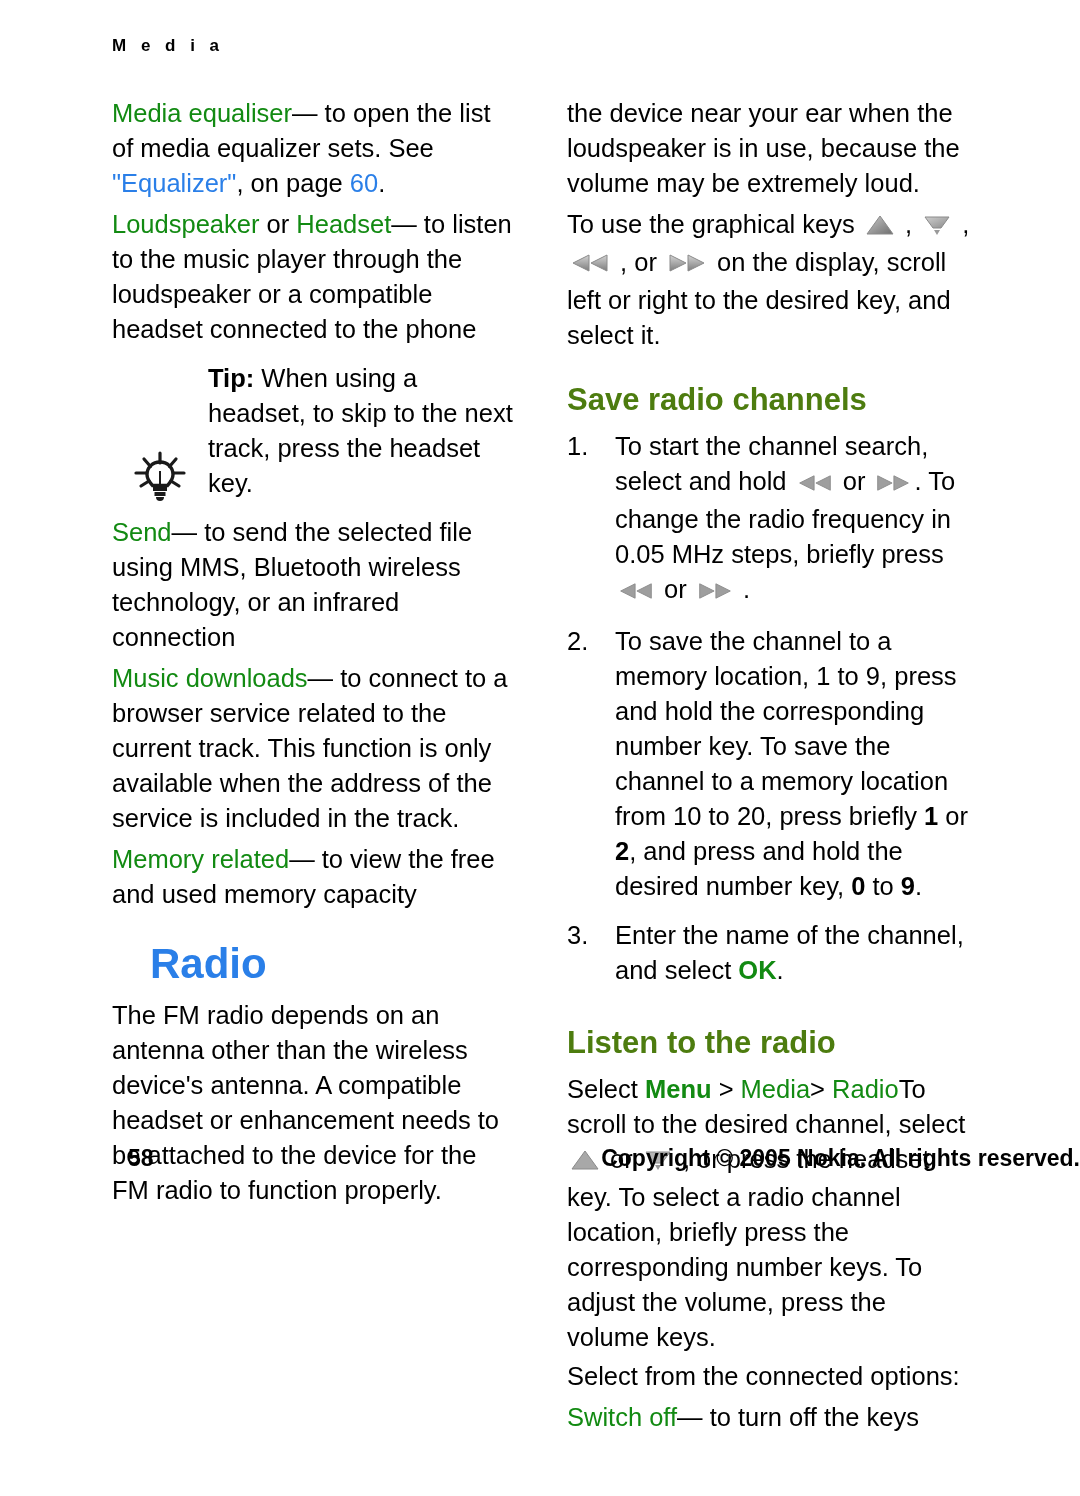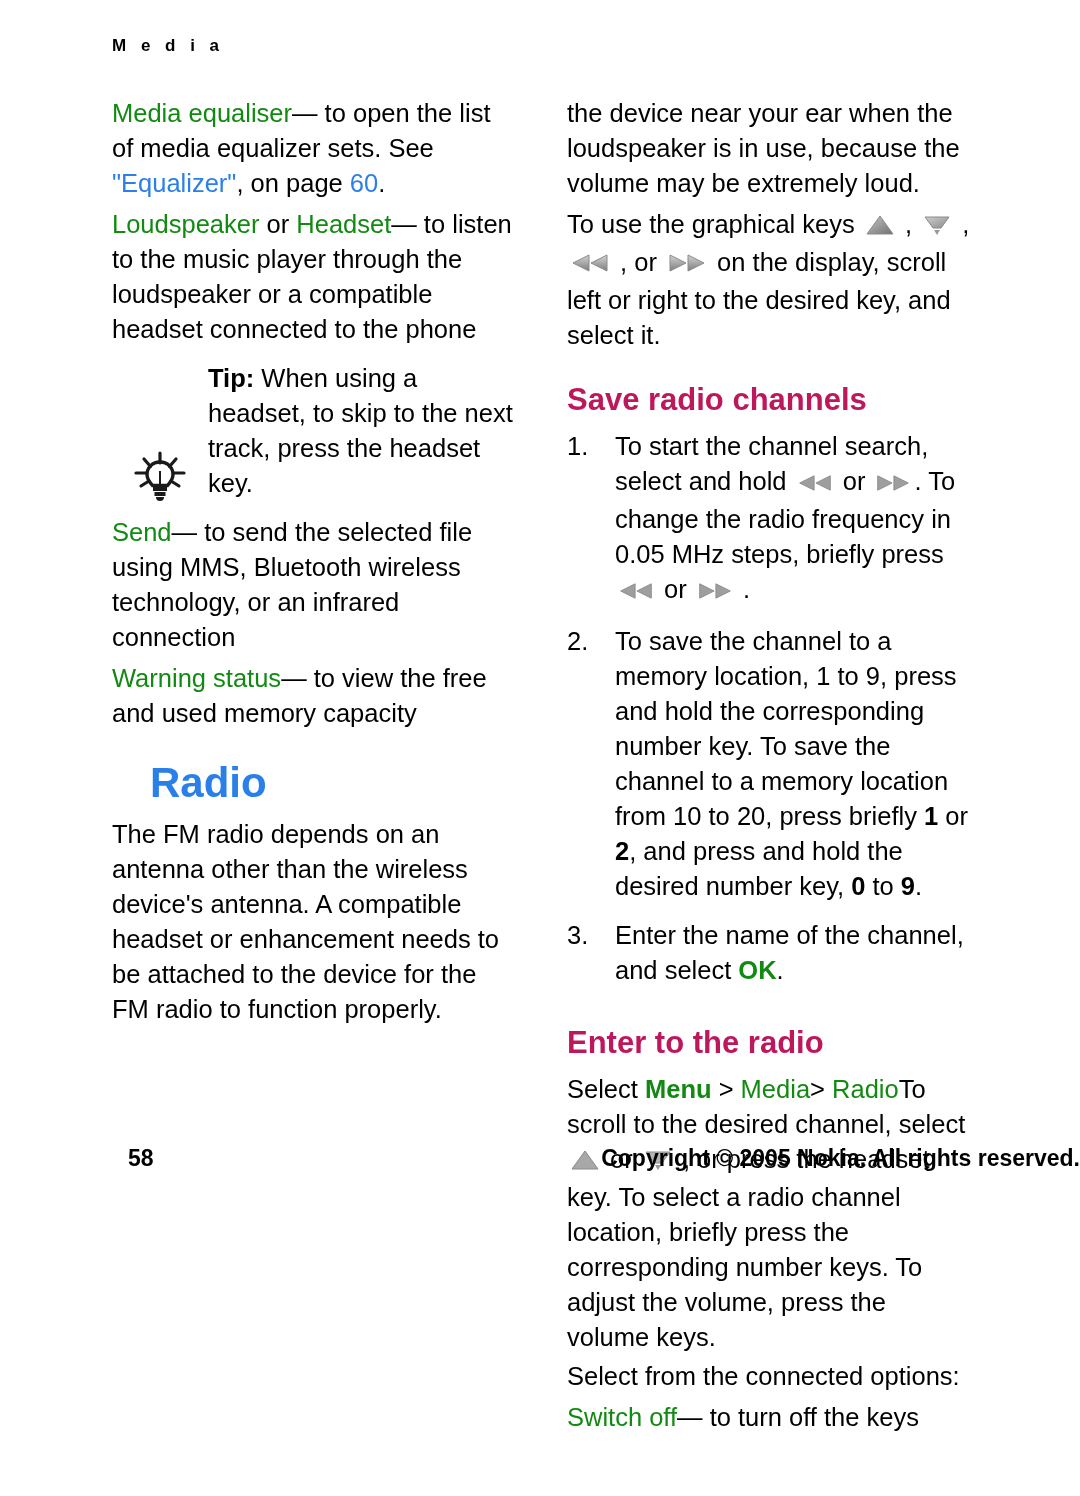--- a/index.html
+++ b/index.html
@@ -77,21 +77,21 @@
     line-height: 48px;
     font-weight: bold;
     color: #2a7fe8;
     padding-left: 38px;
   }
   h2.section {
     margin: 0;
     font-size: 31px;
     line-height: 38px;
     font-weight: bold;
-    color: #be185d;
+    color: #4d7c0f;
   }
 
   
   .note {
     display: flex;
     align-items: flex-end;
     margin: 14px 0 14px 0;
   }
   .note-icon {
     flex: 0 0 96px;
@@ -194,22 +194,23 @@
             <rect x="23.5" y="41" width="11" height="4" fill="#1a1a1a"></rect>
             <path d="M25 46 h8 a4 4 0 0 1 -8 0 z" fill="#1a1a1a"></path>
             <line x1="29" y1="20" x2="29" y2="34" stroke="#1a1a1a" stroke-width="2"></line>
           </svg>
         </div>
         <div class="note-body"><span class="b">Tip:</span><span> When using a headset, to skip to the next track, press the headset key.</span></div>
       </div>
 
       <p class="para"><span class="kw">Send</span><span>—</span><span> to send the selected file using MMS, Bluetooth wireless technology, or an infrared connection</span></p>
 
-
-      <p class="para"><span class="kw">Warning status</span><span>—</span><span> to view the free and used memory capacity</span></p>
+      <p class="para"><span class="kw">Music downloads</span><span>—</span><span> to connect to a browser service related to the current track. This function is only available when the address of the service is included in the track.</span></p>
+
+      <p class="para"><span class="kw">Memory related</span><span>—</span><span> to view the free and used memory capacity</span></p>
 
       <div class="spacer-md"></div>
 
       <h1 class="chapter">Radio</h1>
 
       <div class="spacer-sm"></div>
 
       <p class="para">The FM radio depends on an antenna other than the wireless device's antenna. A compatible headset or enhancement needs to be attached to the device for the FM radio to function properly.</p>
 
 
@@ -285,21 +286,21 @@
           <span class="txt"><span>To save the channel to a memory location, 1 to 9, press and hold the corresponding number key. To save the channel to a memory location from 10 to 20, press briefly </span><span class="b">1</span><span> or </span><span class="b">2</span><span>, and press and hold the desired number key, </span><span class="b">0</span><span> to </span><span class="b">9</span><span>.</span></span>
         </li>
         <li>
           <span class="num">3.</span>
           <span class="txt"><span>Enter the name of the channel, and select </span><span class="kw-b">OK</span><span>.</span></span>
         </li>
       </ol>
 
       <div class="spacer-md"></div>
 
-      <h2 class="section">Enter to the radio</h2>
+      <h2 class="section">Listen to the radio</h2>
 
       <div class="spacer-sm"></div>
 
       <p class="para tight"><span>Select </span><span class="kw-b">Menu</span><span> &gt; </span><span class="kw">Media</span><span>&gt; </span><span class="kw">Radio</span><span>To scroll to the desired channel, select </span><span class="keyicon"><svg width="30" height="22" viewBox="0 0 30 22" aria-hidden="true">
               <path d="M15 2 L28 20 L2 20 Z" fill="#a8a8a8" stroke="#8a8a8a" stroke-width="1"></path>
             </svg></span><span> or </span><span class="keyicon"><svg width="30" height="22" viewBox="0 0 30 22" aria-hidden="true">
               <path d="M3 3 L27 3 L19 14 L11 14 Z" fill="#b4b4b4" stroke="#8a8a8a" stroke-width="1"></path>
               <path d="M12 16 L18 16 L15 21 Z" fill="#9a9a9a"></path>
             </svg></span><span> , or press the headset key. To select a radio channel location, briefly press the corresponding number keys. To adjust the volume, press the volume keys.</span></p>
 

